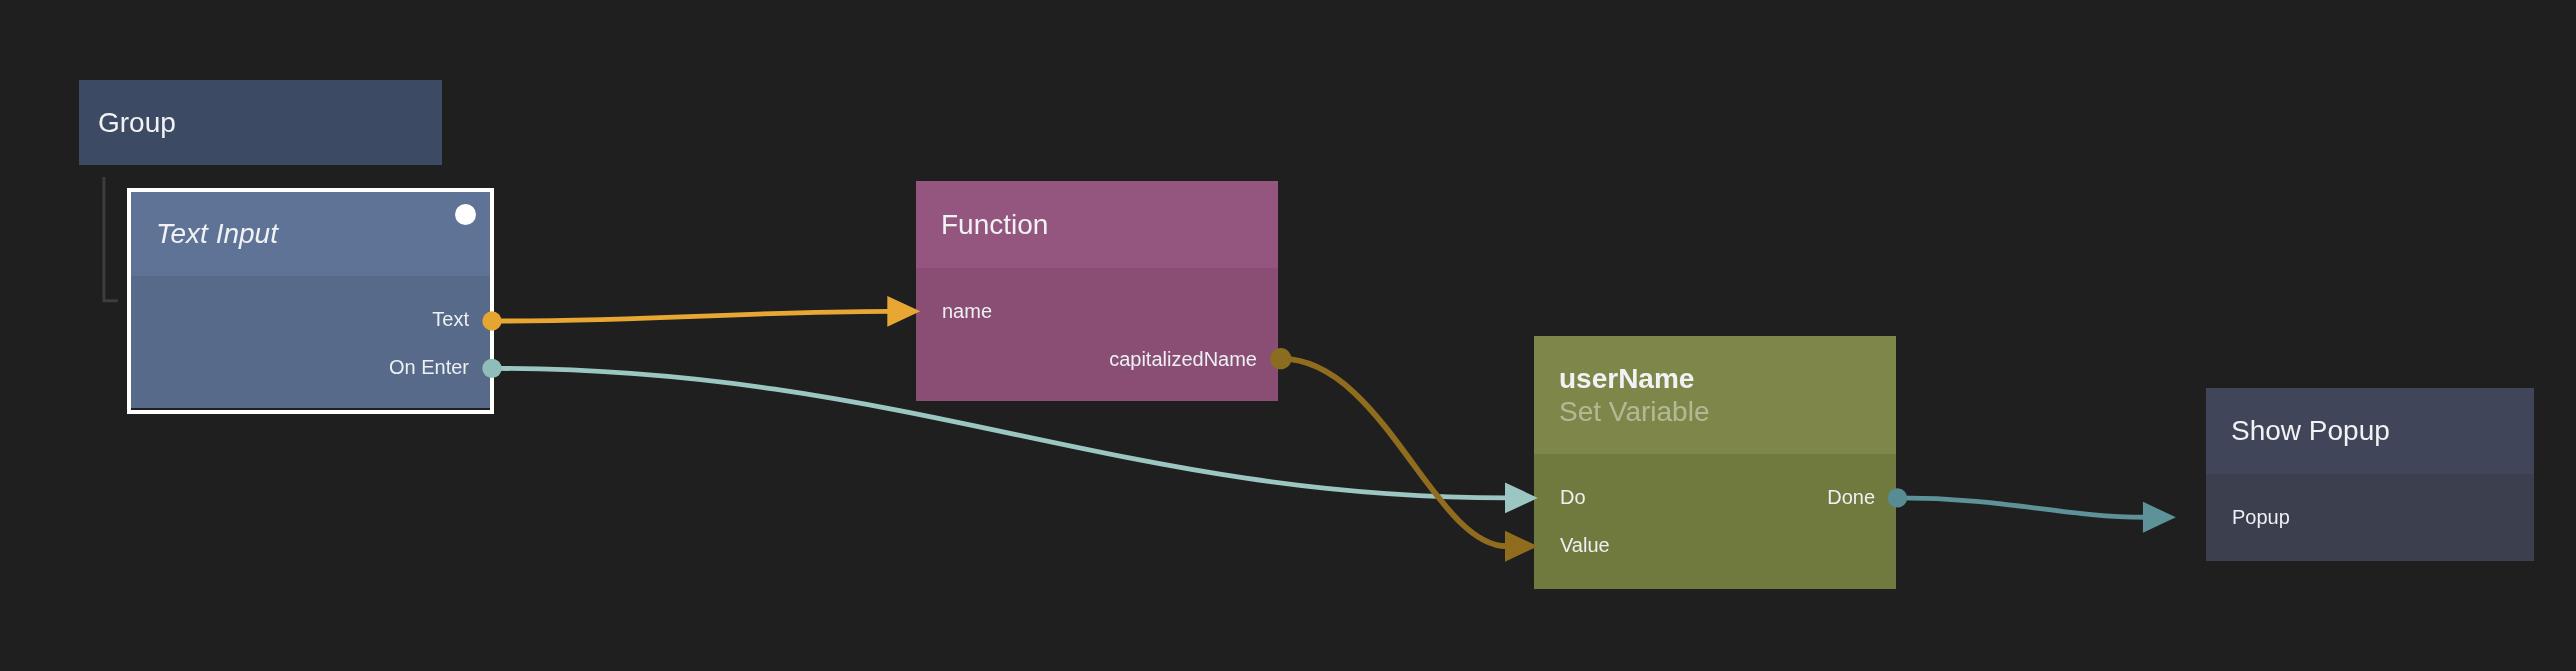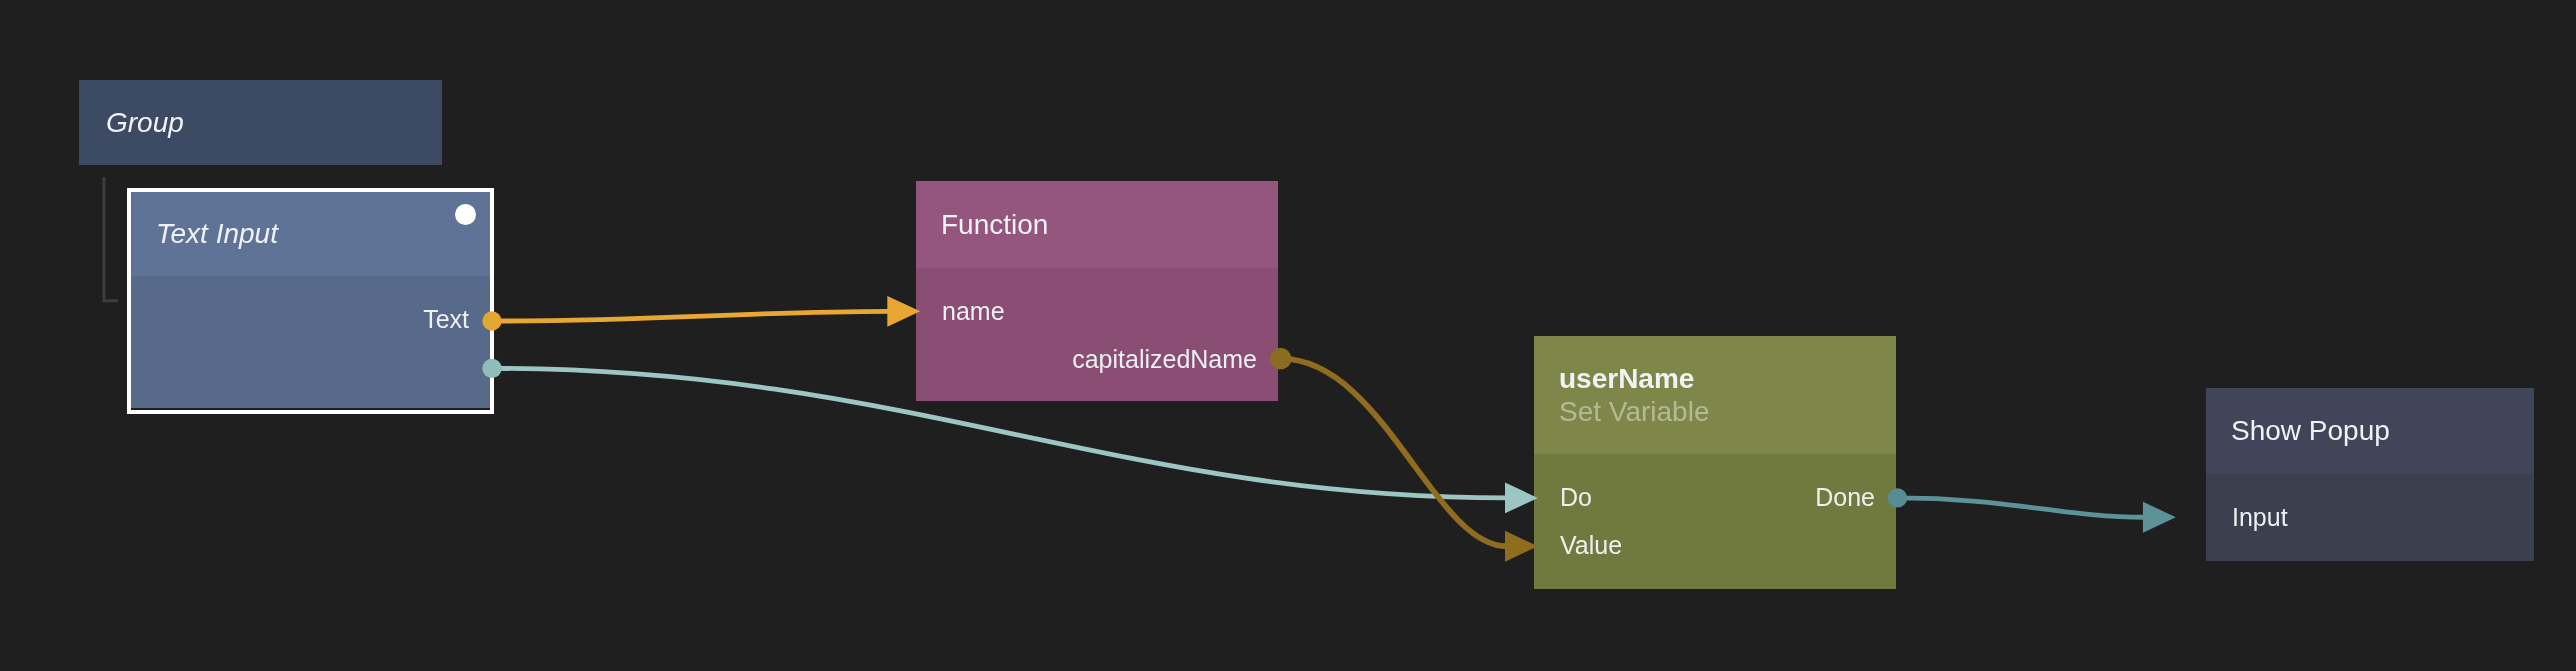--- a/index.html
+++ b/index.html
@@ -56,54 +56,57 @@
   }
   .port-row {
     height: 48px;
     display: flex;
     align-items: center;
     justify-content: space-between;
     padding: 0 21px 0 26px;
   }
   .port-row.out-only { justify-content: flex-end; }
   .port-label {
-    font-size: 25px;
+    font-size: 20px;
     color: #edf0f2;
     white-space: nowrap;
   }
   .indicator-dot {
     position: absolute;
     top: 11.6px;
     right: 14.5px;
     width: 21px;
     height: 21px;
     border-radius: 50%;
     background: #ffffff;
   }
   .semibold { font-weight: 600; }
 </style>
 </head>
 <body>
 
 <div class="canvas" style="background: rgb(31, 31, 32);">
 
   <div class="node" style="left: 79px; top: 80px; width: 363px; height: 85px; background: rgb(61, 74, 99);">
-    <div class="node-header" style="height:85px; padding-left:27px;font-style:italic;">
+    <div class="node-header" style="height:85px; padding-left:19px;">
       <div class="node-title">Group</div>
     </div>
   </div>
 
   <div class="node selected" style="left:127px; top:188px; width:367px; height:226px;">
     <div class="node-header" style="height: 84px; background: rgb(95, 115, 150); font-style: italic;">
       <div class="node-title">Text Input</div>
       <div class="indicator-dot" style="background: rgb(255, 255, 255);"></div>
     </div>
     <div class="node-body" style="height: 132px; background: rgb(88, 106, 137);">
       <div class="port-row out-only">
         <span class="port-label">Text</span>
+      </div>
+      <div class="port-row out-only">
+        <span class="port-label">On Enter</span>
       </div>
     </div>
   </div>
 
   <div class="node" style="left:916px; top:181px; width:362px; height:220px;">
     <div class="node-header" style="height: 87px; background: rgb(148, 86, 126);">
       <div class="node-title">Function</div>
     </div>
     <div class="node-body" style="height: 133px; background: rgb(138, 78, 117);">
       <div class="port-row">
@@ -130,21 +133,21 @@
       </div>
     </div>
   </div>
 
   <div class="node" style="left:2172px; top:388px; width:362px; height:173px;padding-left:34px;">
     <div class="node-header" style="height: 86px; background: rgb(65, 69, 89);">
       <div class="node-title">Show Popup</div>
     </div>
     <div class="node-body" style="height: 87px; background: rgb(59, 63, 78);">
       <div class="port-row">
-        <span class="port-label">Input</span>
+        <span class="port-label">Popup</span>
       </div>
     </div>
   </div>
 
   <svg class="overlay" width="2576" height="672" viewBox="0 0 2665 695">
 
     <path d="M 107.5 183 L 107.5 311 L 122 311" fill="none" stroke-width="3" stroke="#3d3d3d"></path>
 
     <g>
       <path d="M 509 332 C 684 332 775 322 920 322" fill="none" stroke-width="5" stroke="#e8a733"></path>

